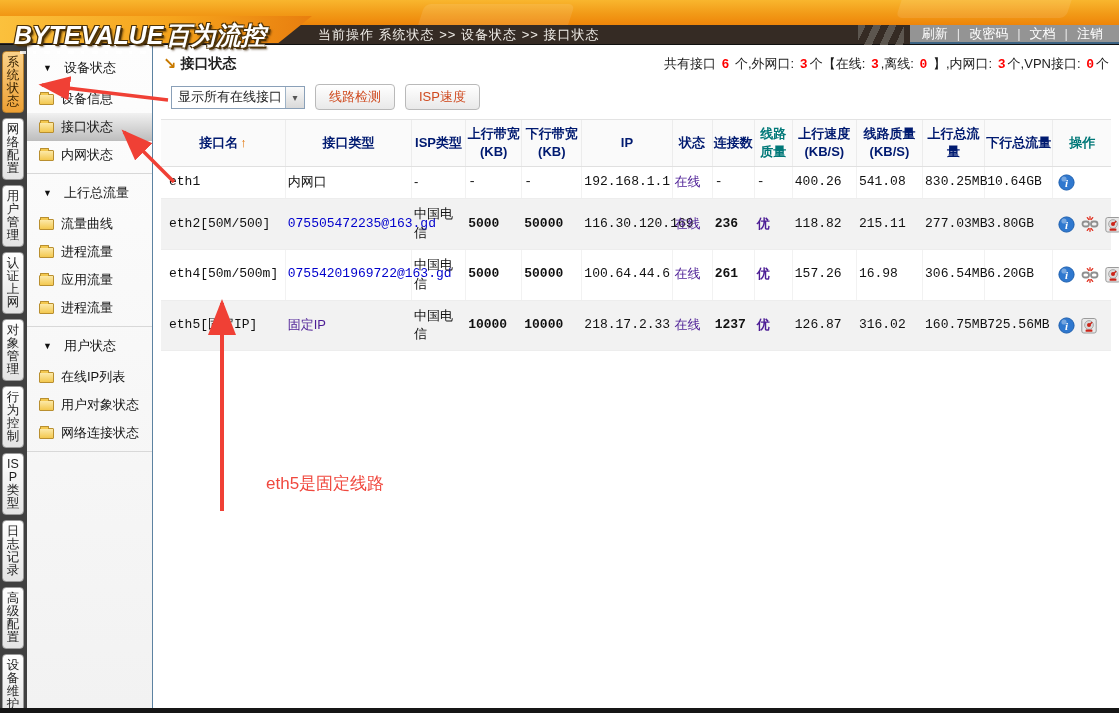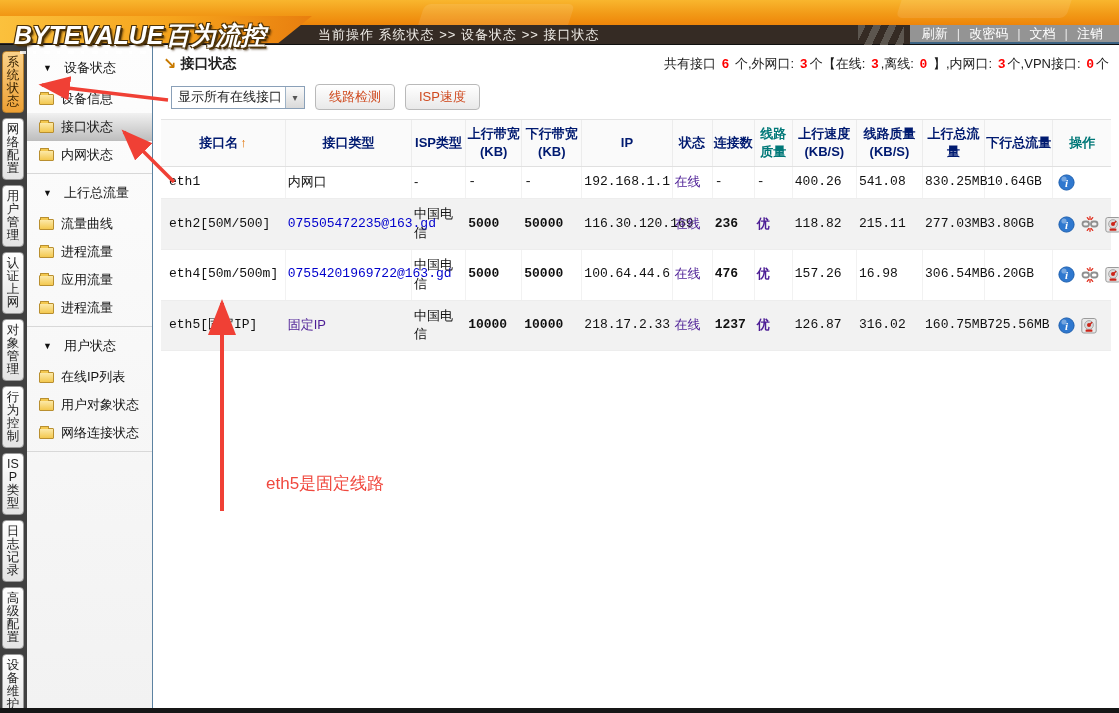--- a/index.html
+++ b/index.html
@@ -295,21 +295,21 @@
                 </svg></span></td>
           </tr>
           <tr>
             <td class="mono left">eth4[50m/500m]</td>
             <td class="mono link">07554201969722@163.gd</td>
             <td>中国电信</td>
             <td class="mono bold">5000</td>
             <td class="mono bold">50000</td>
             <td class="mono">100.64.44.6</td>
             <td class="green">在线</td>
-            <td class="mono bold">476</td>
+            <td class="mono bold">261</td>
             <td class="green bold">优</td>
             <td class="mono">157.26</td>
             <td class="mono">16.98</td>
             <td class="mono">306.54MB</td>
             <td class="mono">6.20GB</td>
             <td class="ops"><span class="op-icon"><svg width="17" height="17" viewBox="0 0 17 17">
                   <circle cx="8.5" cy="8.5" r="7.6" fill="#2f78cf" stroke="#1d5fae"></circle>
                   <circle cx="6" cy="5" r="2.6" fill="rgba(255,255,255,.35)"></circle>
                   <text x="8.5" y="12.8" text-anchor="middle" font-size="11" font-family="serif" font-style="italic" font-weight="bold" fill="#fff">i</text>
                 </svg></span><span class="op-icon"><svg width="18" height="16" viewBox="0 0 18 16">

